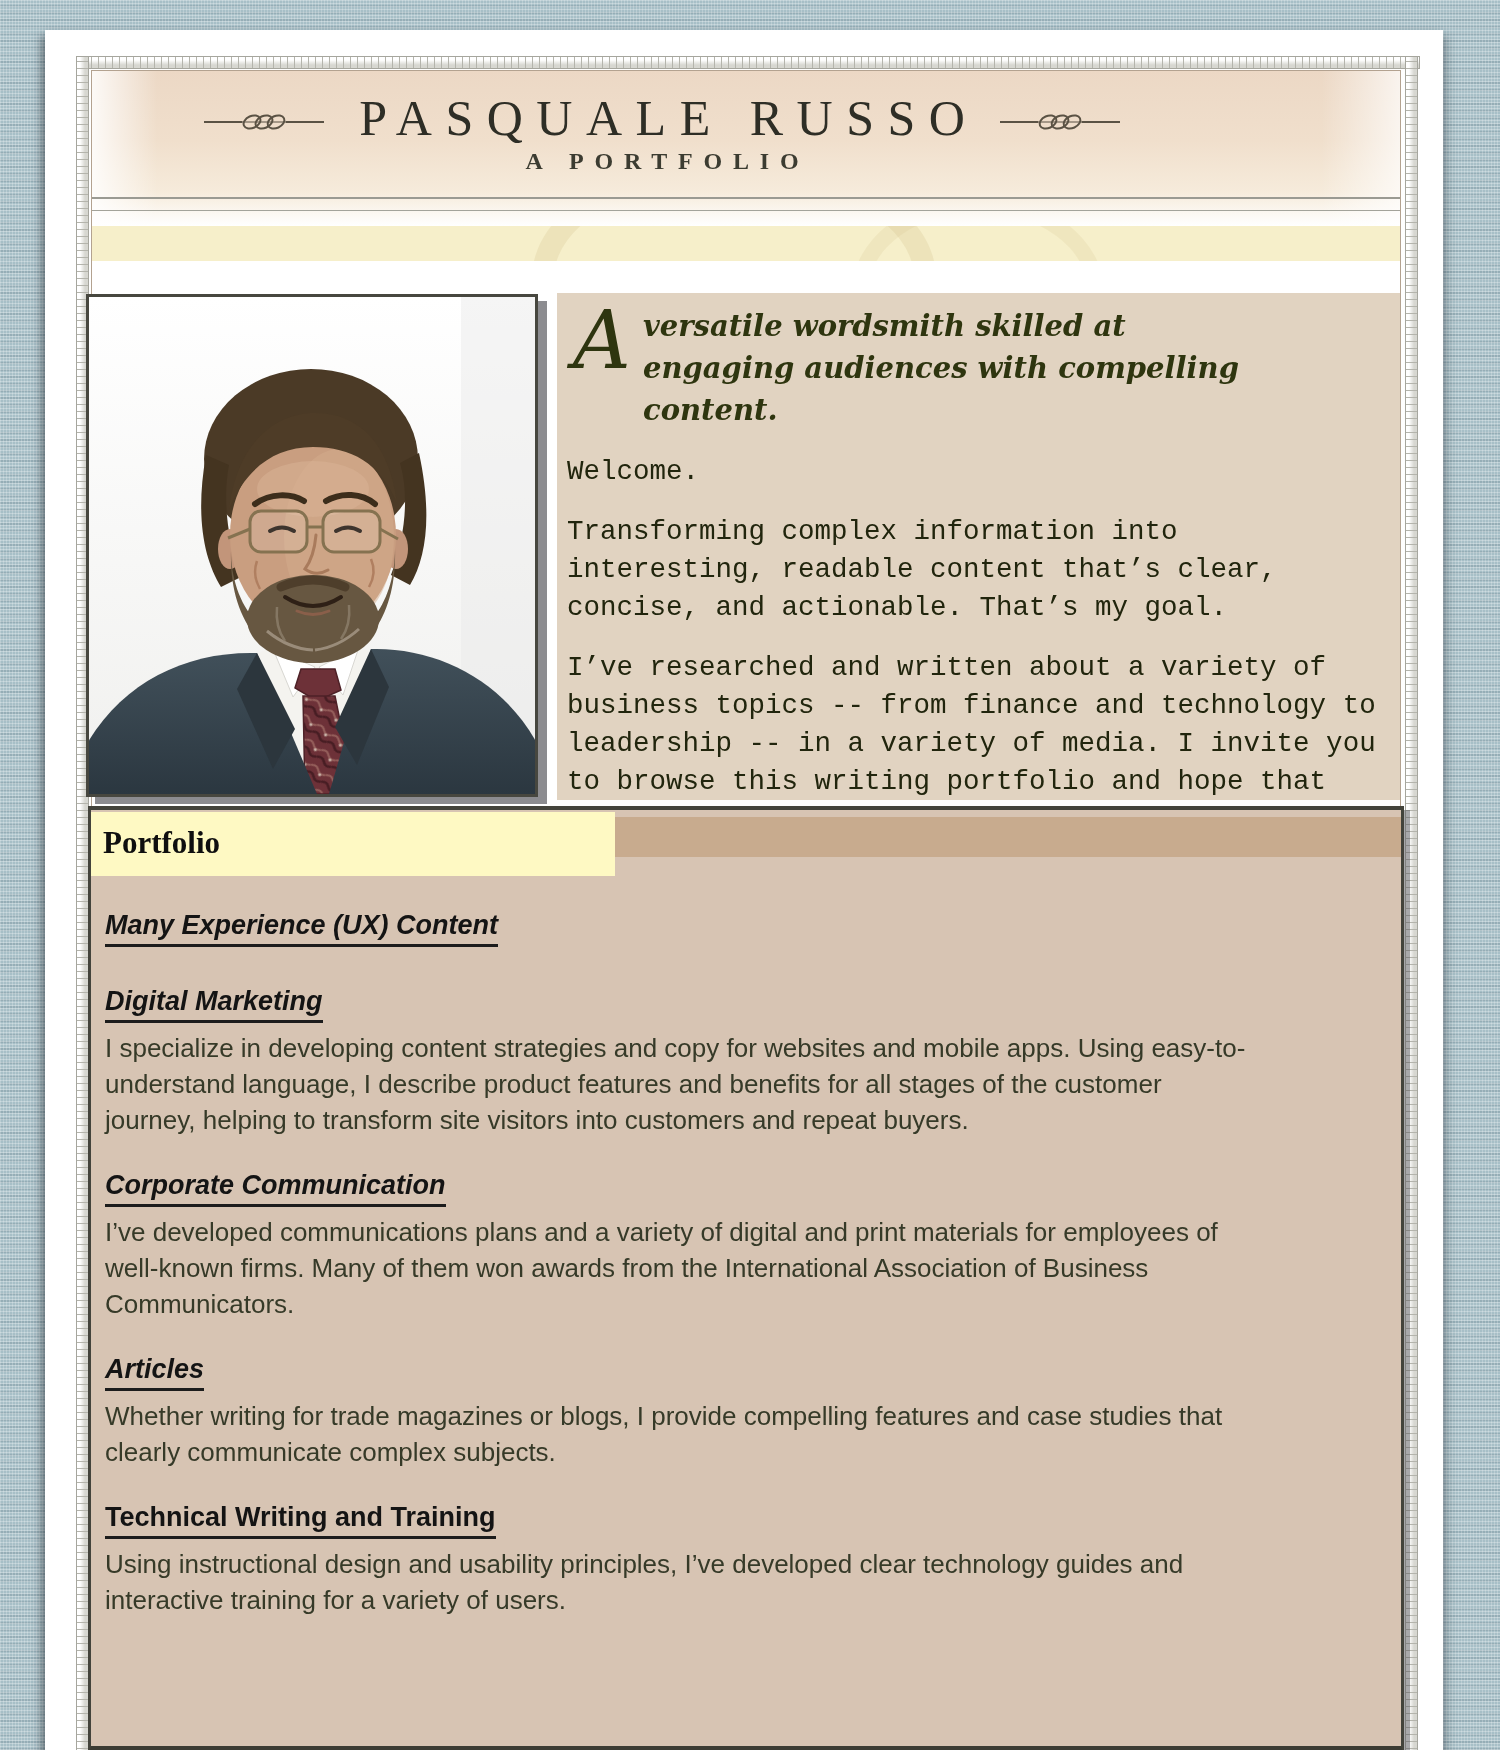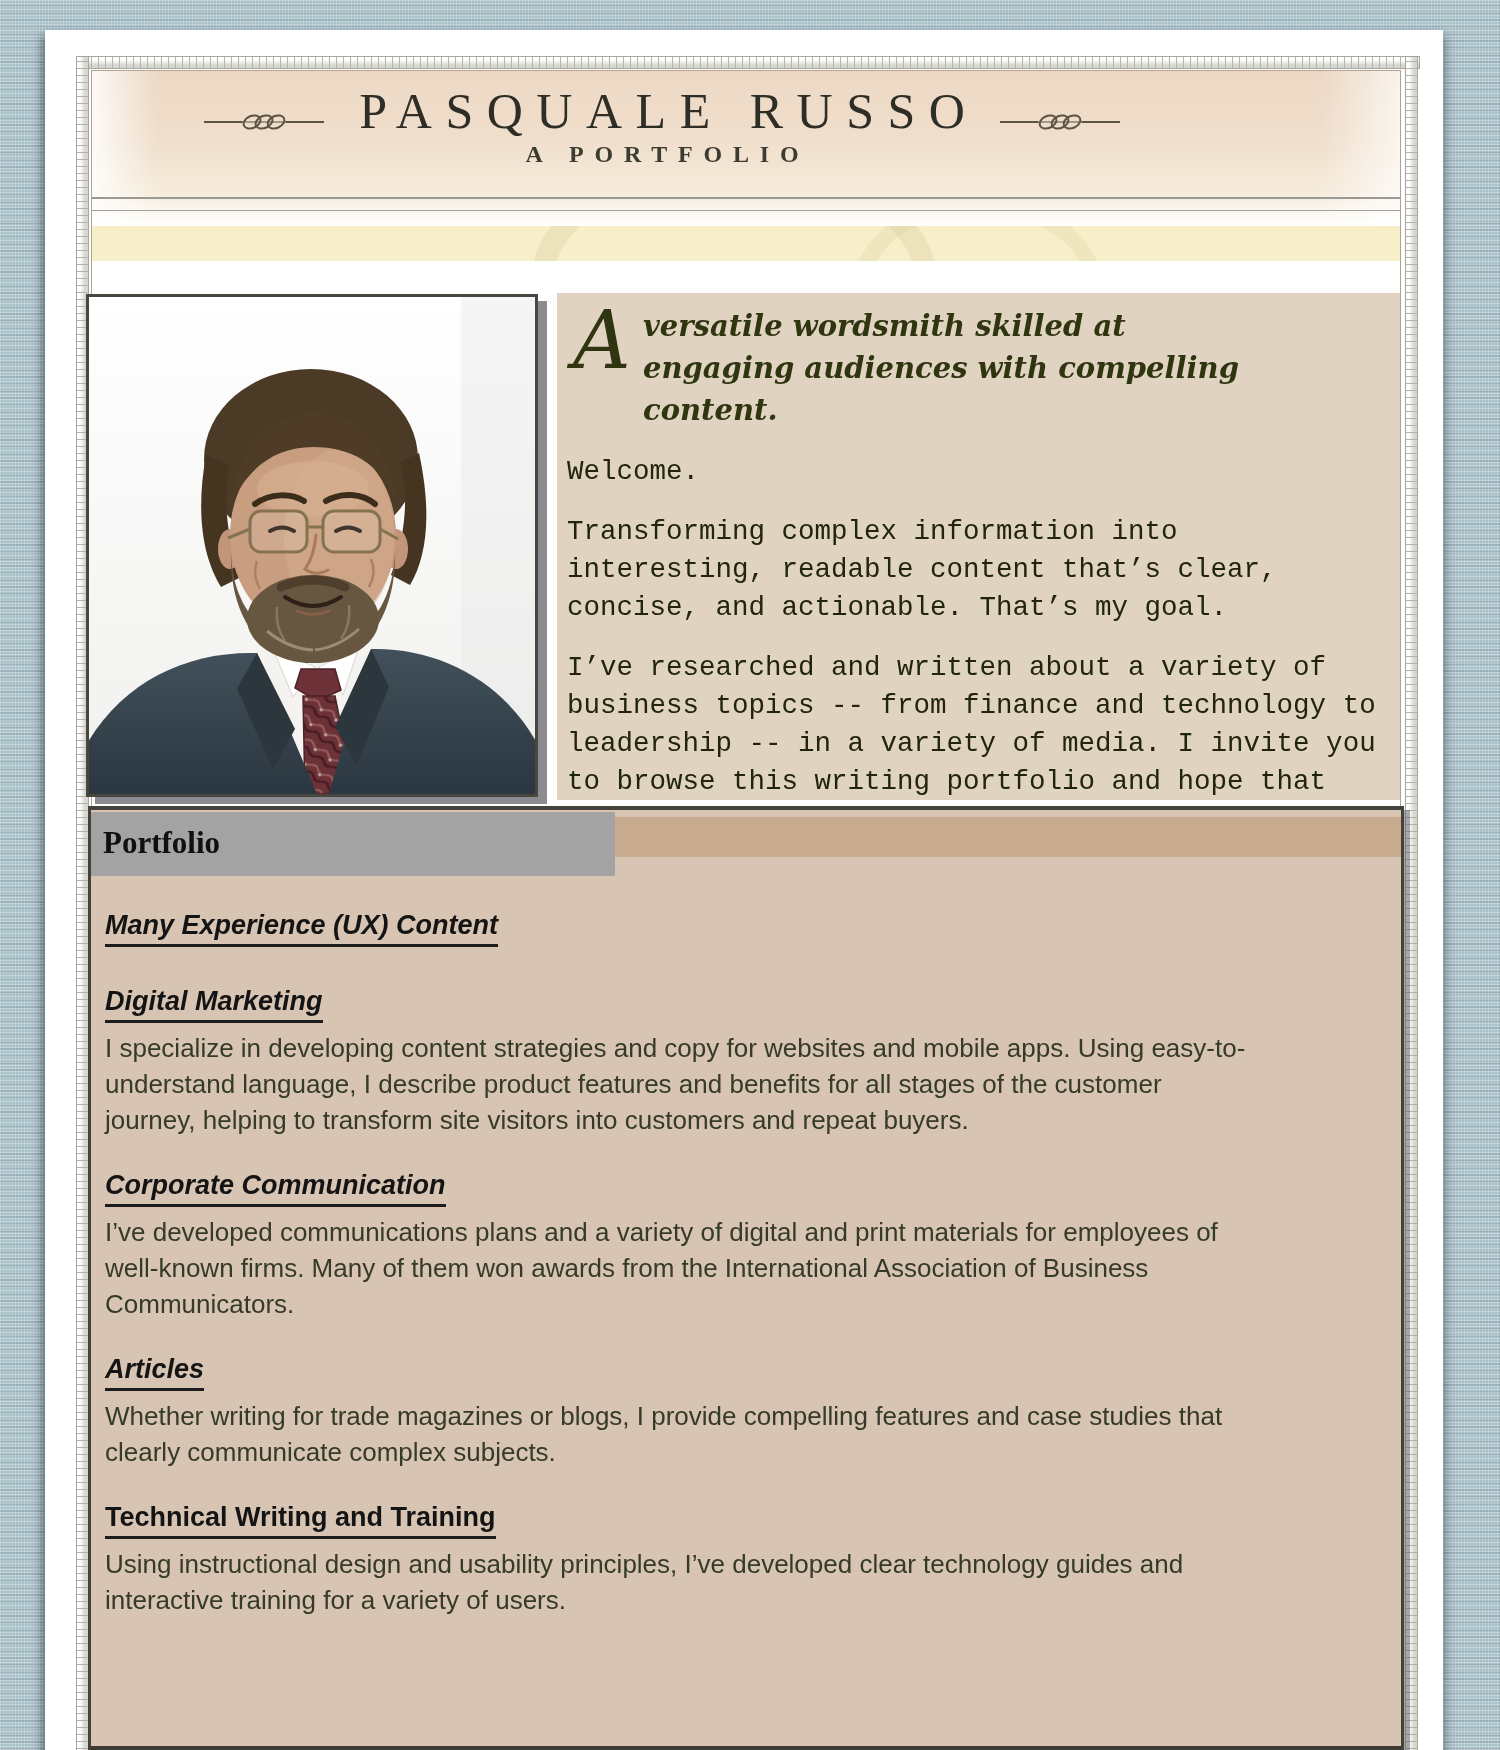--- a/index.html
+++ b/index.html
@@ -33,21 +33,21 @@
   }
   
   .site-header{
     position:relative;width:100%;height:155px;
     background:linear-gradient(180deg,#ecd8c5 0%,#f0dfcc 45%,#f6ebdb 78%,#ffffff 100%);
   }
   .header-edge-fade{position:absolute;inset:0;
     background:linear-gradient(90deg,rgba(255,255,255,.85) 0,rgba(255,255,255,0) 5%,rgba(255,255,255,0) 94%,rgba(255,255,255,.7) 100%);}
   .header-inner{position:absolute;left:0;top:0;width:1140px;height:100%;text-align:center;}
   .site-title{
-    margin:0;padding-top:13px;font-family:"Liberation Serif",serif;font-weight:500;
+    margin:0;padding-top:20px;font-family:"Liberation Serif",serif;font-weight:500;
     font-size:50px;line-height:54px;letter-spacing:.27em;text-indent:.27em;color:#2e2e26;
   }
   .site-subtitle{
     margin-top:3px;font-family:"Liberation Serif",serif;font-weight:bold;
     font-size:24px;letter-spacing:.45em;text-indent:.45em;color:#3c3c31;
   }
   .ornament{position:absolute;top:38px;}
   .ornament-left{left:112px;}
   .ornament-right{right:112px;}
   .rule{position:absolute;left:0;width:100%;}
@@ -96,21 +96,21 @@
   }
   .photo svg{display:block;width:446px;height:497px;}
   
   .portfolio-panel{
     position:absolute;left:-4px;right:-4px;top:735px;height:936px;
     background:#d7c4b3;
     border:3px solid #43433b;border-top-width:4px;border-bottom:10px solid #3c3c34;
     box-shadow:6px 4px 0 rgba(96,96,100,.55);
   }
   .ph-row{position:relative;height:66px;margin-top:2px;}
-  .ph-light{position:absolute;left:0;top:0;width:524px;height:64px;background:#a3a3a3;}
+  .ph-light{position:absolute;left:0;top:0;width:524px;height:64px;background:#fef9c3;}
   .ph-dark{position:absolute;left:524px;right:0;top:5px;height:40px;background:#c8ab8e;}
   .portfolio-heading{
     margin:0;padding:13px 0 0 12px;font-family:"Liberation Serif",serif;
     font-size:31px;font-weight:bold;color:#0f0f0f;
   }
   .sections{padding:0 16px 0 14px;}
   .ptitle{
     display:inline-block;margin:30px 0 7px 0;
     font-family:"Liberation Sans",sans-serif;font-weight:bold;font-style:italic;
     font-size:27px;line-height:34px;color:#141414;

